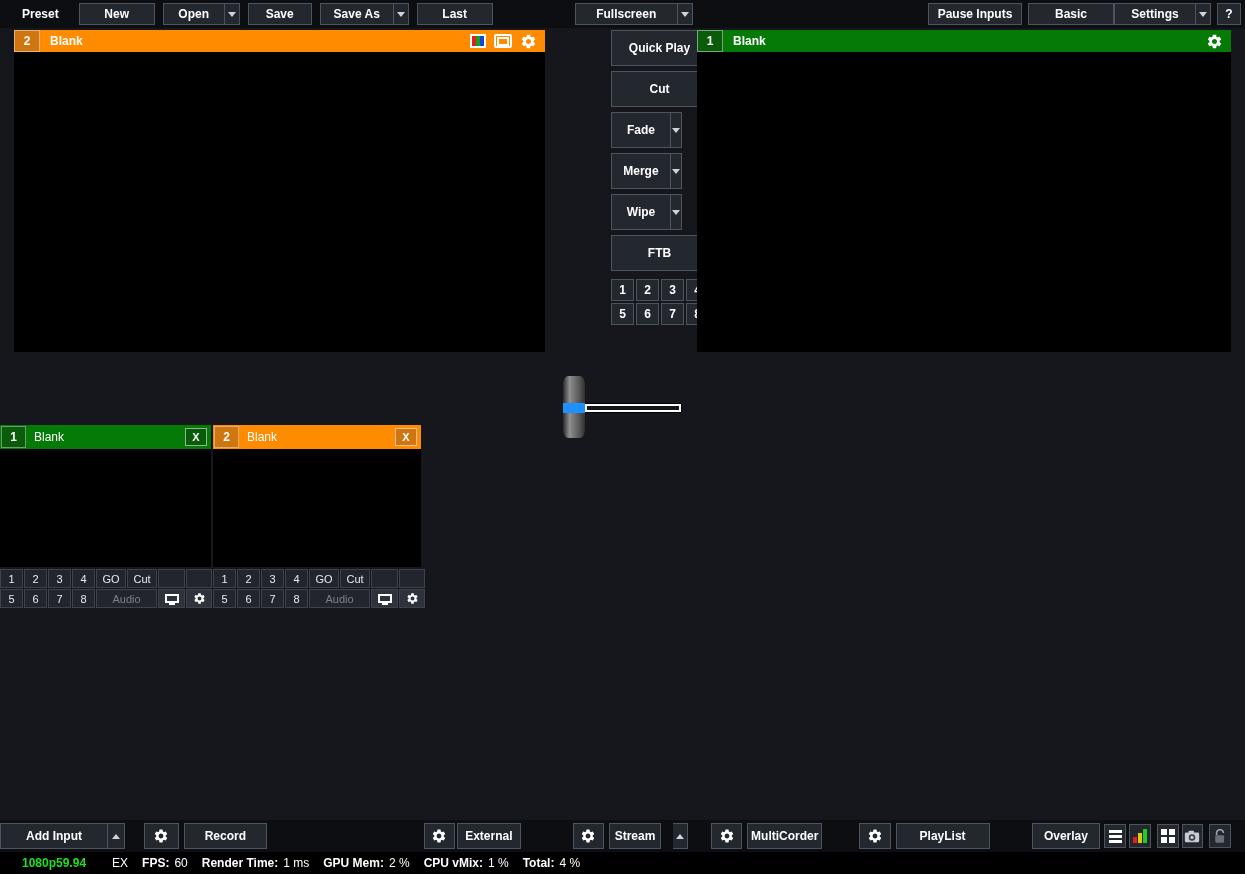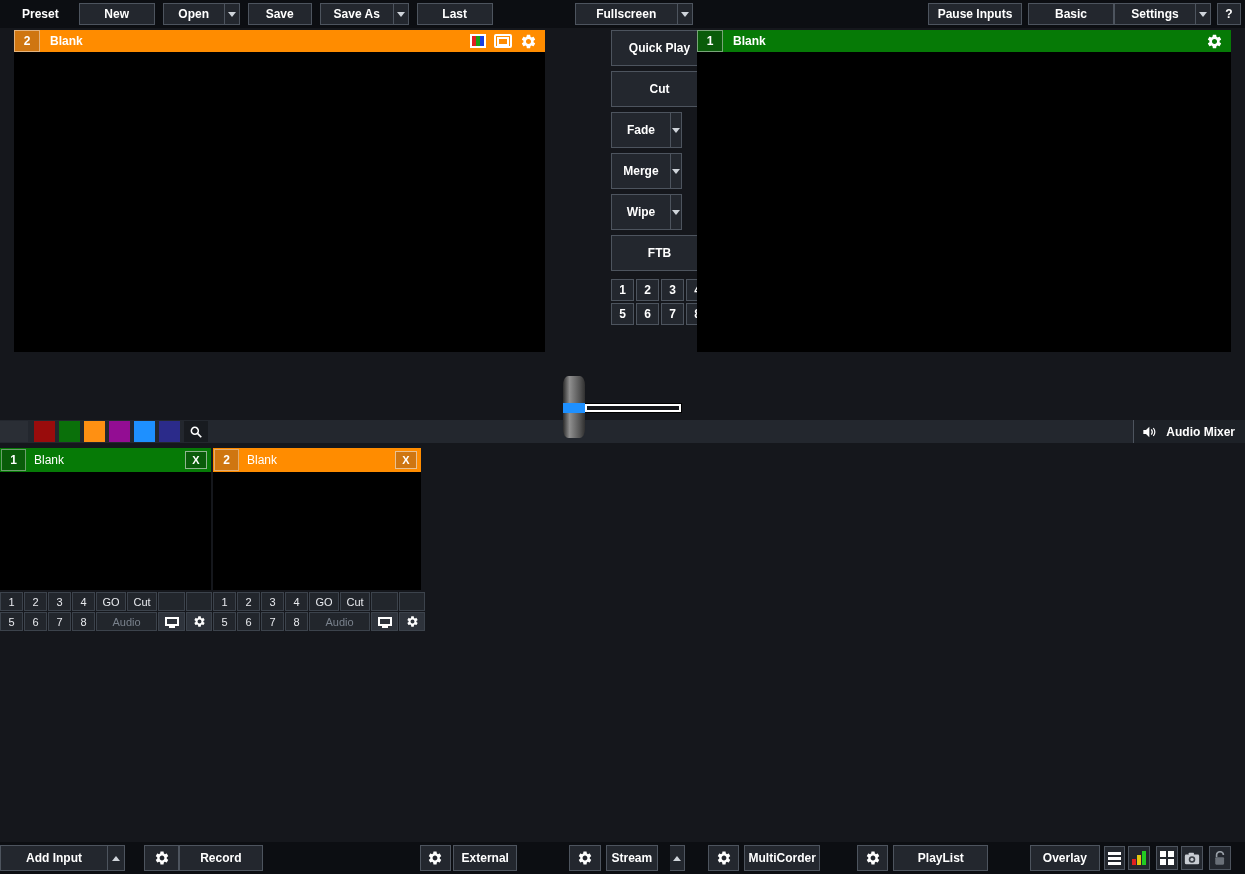--- a/index.html
+++ b/index.html
@@ -215,42 +215,20 @@
     </div>
 
     <div class="tbar">
       <div class="tbar-track"></div>
       <div class="tbar-handle">
           <div class="tbar-band"></div>
         </div>
     </div>
   </div>
 
-  <div class="swatchbar">
-    <div class="swatch first" style="background-color: rgb(42, 46, 53);"></div>
-    <div class="swatch" style="background-color: rgb(153, 12, 12);"></div>
-    <div class="swatch" style="background-color: rgb(10, 112, 10);"></div>
-    <div class="swatch" style="background-color: rgb(255, 144, 18);"></div>
-    <div class="swatch" style="background-color: rgb(147, 13, 147);"></div>
-    <div class="swatch" style="background-color: rgb(30, 144, 255);"></div>
-    <div class="swatch" style="background-color: rgb(43, 43, 138);"></div>
-    <div class="mag-btn">
-      <svg width="14" height="14" viewBox="0 0 24 24">
-          <circle cx="10" cy="10" r="6" fill="none" stroke="#fff" stroke-width="2.6"></circle>
-          <line x1="14.5" y1="14.5" x2="21" y2="21" stroke="#fff" stroke-width="3"></line>
-        </svg>
-    </div>
-    <div class="mixer">
-      <svg width="16" height="14" viewBox="0 0 24 20">
-        <polygon points="2,7 6,7 11,2 11,18 6,13 2,13" fill="#fff"></polygon>
-        <path d="M14 6 q3 4 0 8 M17 4 q4.5 6 0 12" stroke="#fff" stroke-width="1.8" fill="none"></path>
-      </svg>
-      <span class="mixer-label">Audio Mixer</span>
-    </div>
-  </div>
 
   <div class="inputs-row">
 
     <div class="input-card">
       <div class="in-header" style="background:#067a06;">
         <span class="in-num" style="background:#0a5c0a;">1</span>
         <span class="in-title">Blank</span>
         <span class="in-close" style="background:#0a5c0a;">X</span>
       </div>
       <div class="in-thumb"></div>
@@ -319,21 +297,21 @@
       <div class="btn" style="width:108px;">Add Input</div>
       <div class="dd" style="width:17px;">
           <span class="tri-up"></span>
         </div>
     </div>
     <div class="btn" style="width:37px;margin-left:19px;">
       <svg class="gear" width="16" height="16" viewBox="0 0 24 24">
           <path d="M19.14,12.94c0.04-0.3,0.06-0.61,0.06-0.94c0-0.32-0.02-0.64-0.07-0.94l2.03-1.58c0.18-0.14,0.23-0.41,0.12-0.61l-1.92-3.32c-0.12-0.22-0.37-0.29-0.59-0.22l-2.39,0.96c-0.5-0.38-1.03-0.7-1.62-0.94L14.4,2.81c-0.04-0.24-0.24-0.41-0.48-0.41h-3.84c-0.24,0-0.43,0.17-0.47,0.41L9.25,5.35C8.66,5.59,8.12,5.92,7.63,6.29L5.24,5.33c-0.22-0.08-0.47,0-0.59,0.22L2.74,8.87C2.62,9.08,2.66,9.34,2.86,9.48l2.03,1.58C4.84,11.36,4.8,11.69,4.8,12s0.02,0.64,0.07,0.94l-2.03,1.58c-0.18,0.14-0.23,0.41-0.12,0.61l1.92,3.32c0.12,0.22,0.37,0.29,0.59,0.22l2.39-0.96c0.5,0.38,1.03,0.7,1.62,0.94l0.36,2.54c0.05,0.24,0.24,0.41,0.48,0.41h3.84c0.24,0,0.44-0.17,0.47-0.41l0.36-2.54c0.59-0.24,1.13-0.56,1.62-0.94l2.39,0.96c0.22,0.08,0.47,0,0.59-0.22l1.92-3.32c0.12-0.22,0.07-0.47-0.12-0.61L19.14,12.94z M12,15.6c-1.98,0-3.6-1.62-3.6-3.6s1.62-3.6,3.6-3.6s3.6,1.62,3.6,3.6S13.98,15.6,12,15.6z"></path>
         </svg>
     </div>
-    <div class="btn" style="width:88px;">Record</div>
+    <div class="btn" style="width:88px;margin-left:5px;">Record</div>
 
     <div class="btn" style="width:33px;margin-left:157px;">
       <svg class="gear" width="16" height="16" viewBox="0 0 24 24">
           <use href="#g"></use>
           <path d="M19.14,12.94c0.04-0.3,0.06-0.61,0.06-0.94c0-0.32-0.02-0.64-0.07-0.94l2.03-1.58c0.18-0.14,0.23-0.41,0.12-0.61l-1.92-3.32c-0.12-0.22-0.37-0.29-0.59-0.22l-2.39,0.96c-0.5-0.38-1.03-0.7-1.62-0.94L14.4,2.81c-0.04-0.24-0.24-0.41-0.48-0.41h-3.84c-0.24,0-0.43,0.17-0.47,0.41L9.25,5.35C8.66,5.59,8.12,5.92,7.63,6.29L5.24,5.33c-0.22-0.08-0.47,0-0.59,0.22L2.74,8.87C2.62,9.08,2.66,9.34,2.86,9.48l2.03,1.58C4.84,11.36,4.8,11.69,4.8,12s0.02,0.64,0.07,0.94l-2.03,1.58c-0.18,0.14-0.23,0.41-0.12,0.61l1.92,3.32c0.12,0.22,0.37,0.29,0.59,0.22l2.39-0.96c0.5,0.38,1.03,0.7,1.62,0.94l0.36,2.54c0.05,0.24,0.24,0.41,0.48,0.41h3.84c0.24,0,0.44-0.17,0.47-0.41l0.36-2.54c0.59-0.24,1.13-0.56,1.62-0.94l2.39,0.96c0.22,0.08,0.47,0,0.59-0.22l1.92-3.32c0.12-0.22,0.07-0.47-0.12-0.61L19.14,12.94z M12,15.6c-1.98,0-3.6-1.62-3.6-3.6s1.62-3.6,3.6-3.6s3.6,1.62,3.6,3.6S13.98,15.6,12,15.6z"></path>
         </svg>
     </div>
     <div class="btn" style="width:68px;margin-left:2px;">External</div>
 
     <div class="btn" style="width:33px;margin-left:52px;">
@@ -395,14 +373,28 @@
       </svg>
     </div>
     <div class="icon-btn" style="margin-left:6px;margin-right:14px;">
       <svg width="14" height="15" viewBox="0 0 20 22">
         <path d="M5 9 V6 a5 5 0 0 1 10 0" fill="none" stroke="#9aa0a8" stroke-width="2.4"></path>
         <rect x="3" y="9" width="13" height="11" rx="1.5" fill="#6a7078"></rect>
       </svg>
     </div>
   </div>
 
+  <div class="statusbar">
+    <span class="res" style="color:#1ee01e;">1080p59.94</span>
+    <span class="ex">EX</span>
+    <span class="lbl">FPS:</span>
+    <span class="val">60</span>
+    <span class="lbl">Render Time:</span>
+    <span class="val">1 ms</span>
+    <span class="lbl">GPU Mem:</span>
+    <span class="val">2 %</span>
+    <span class="lbl">CPU vMix:</span>
+    <span class="val">1 %</span>
+    <span class="lbl">Total:</span>
+    <span class="val">4 %</span>
+  </div>
 
 </div>
 
 </body></html>

